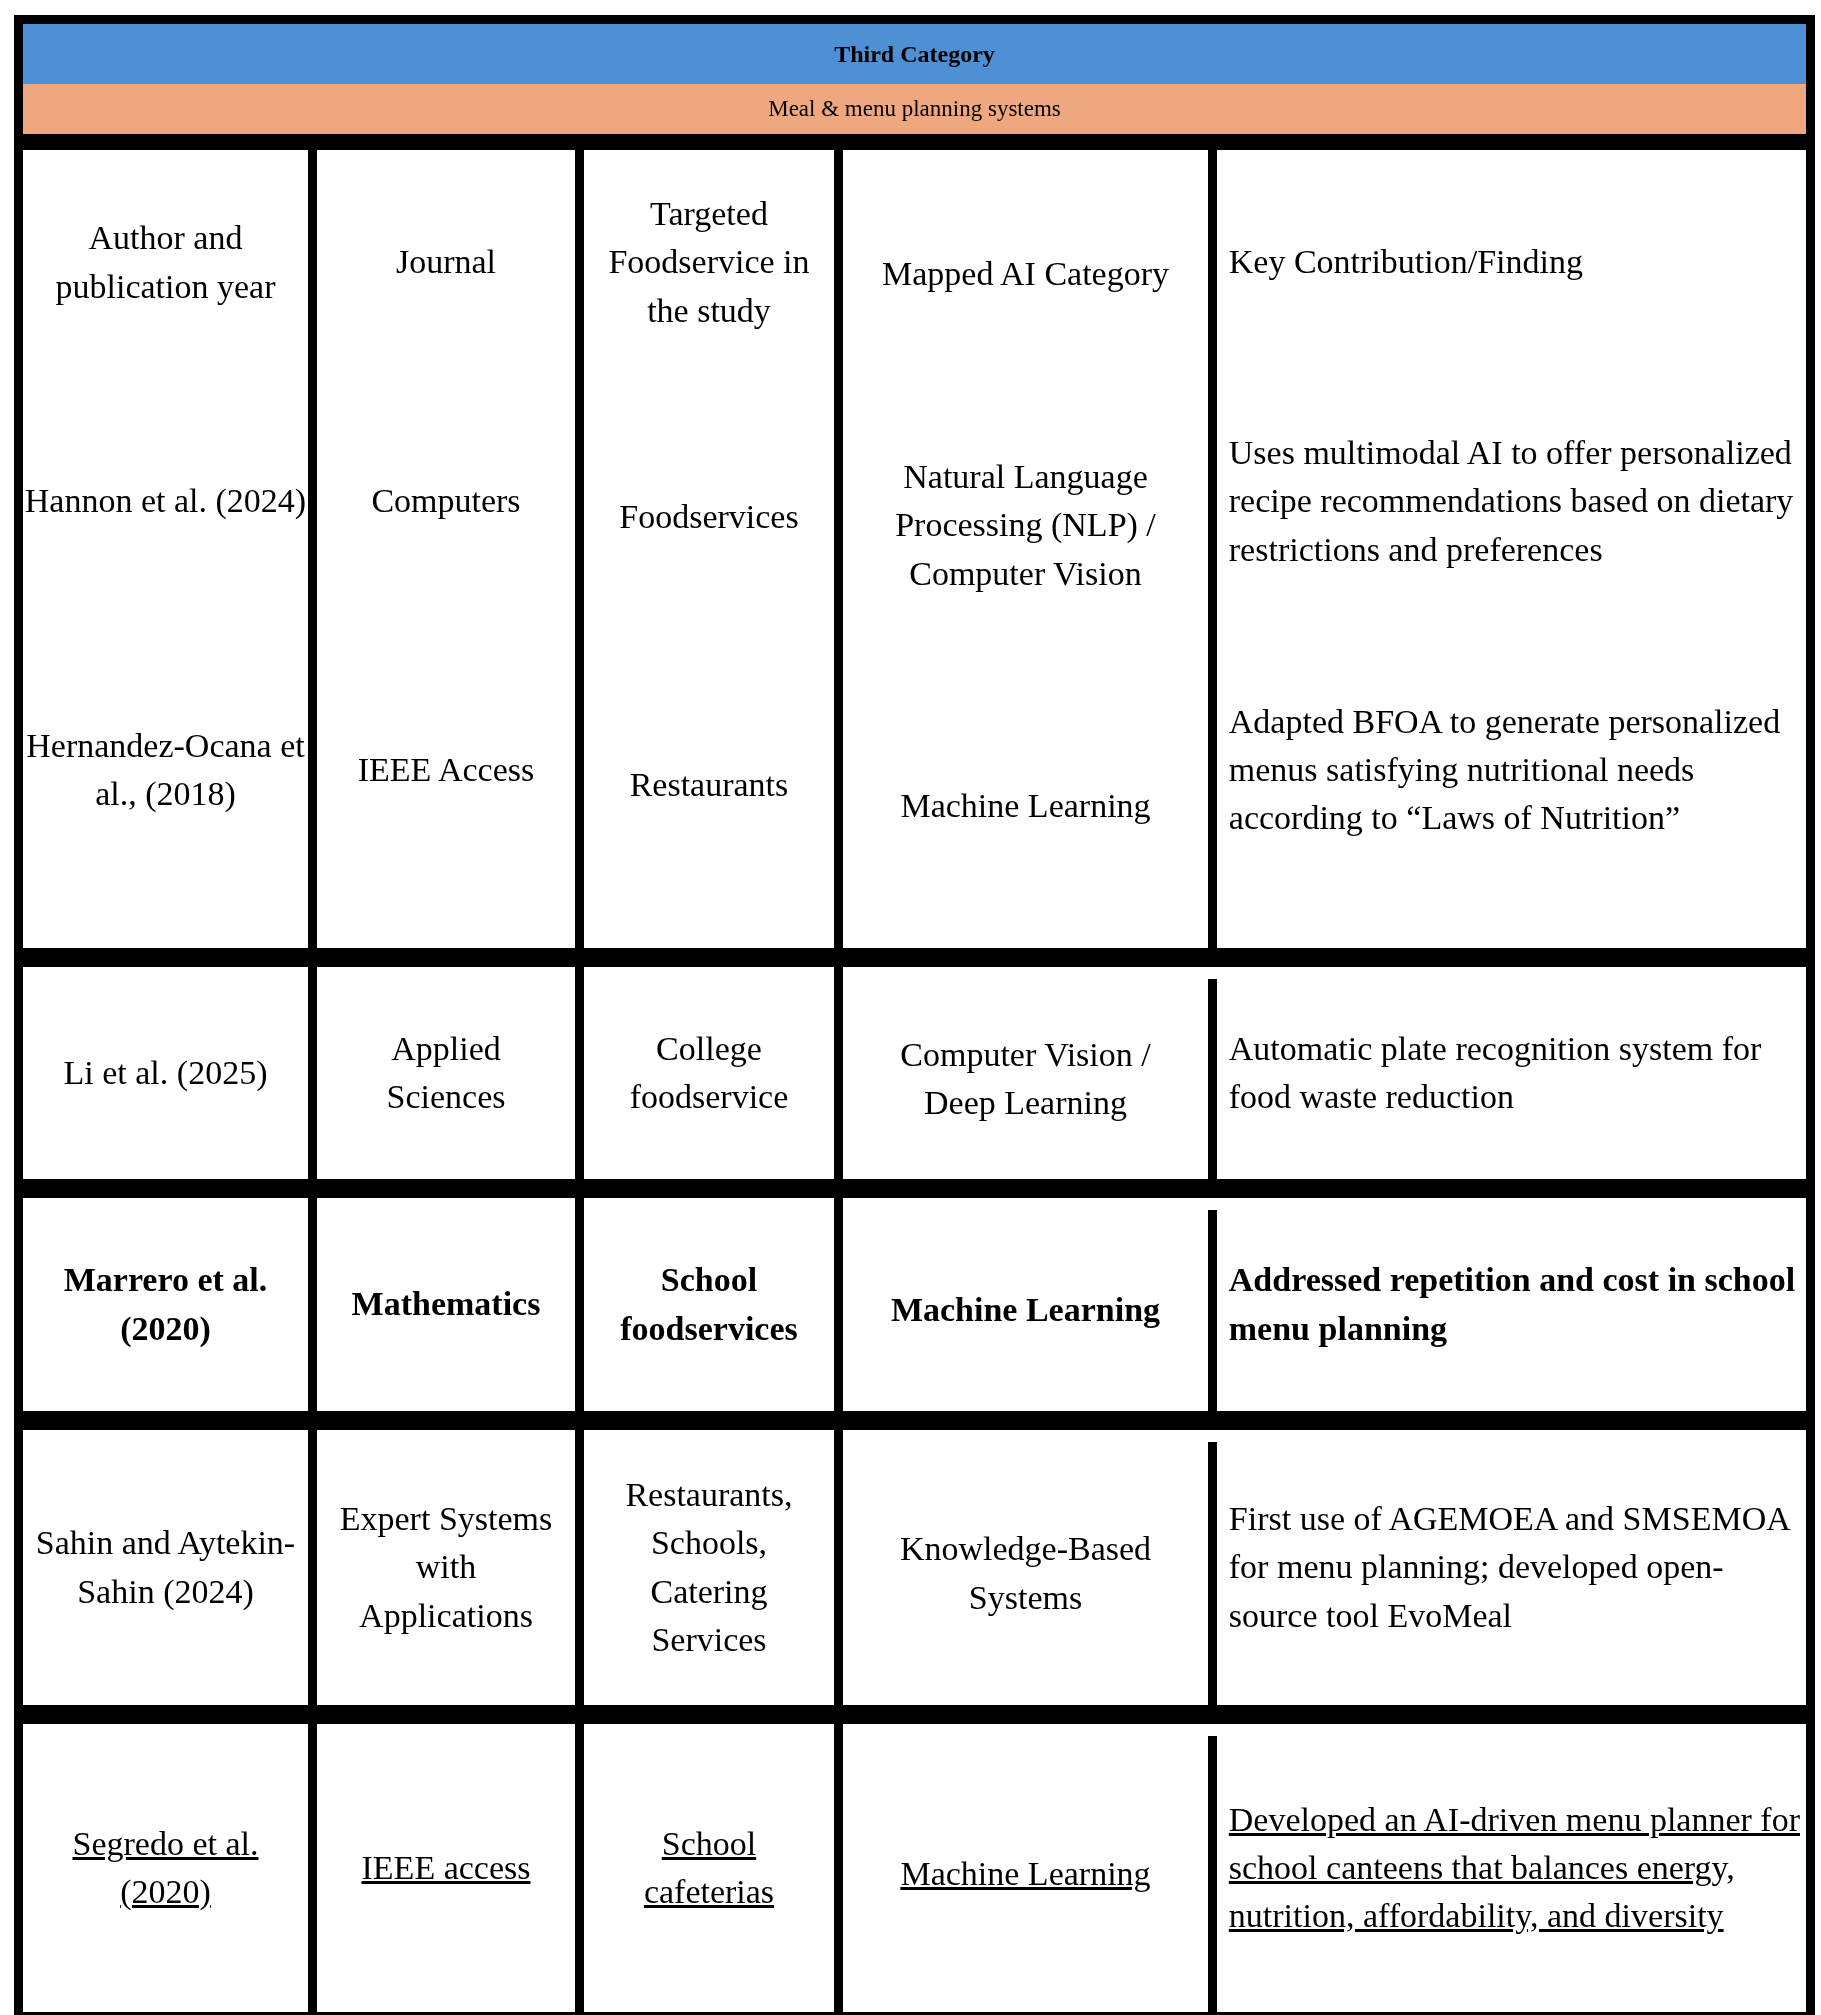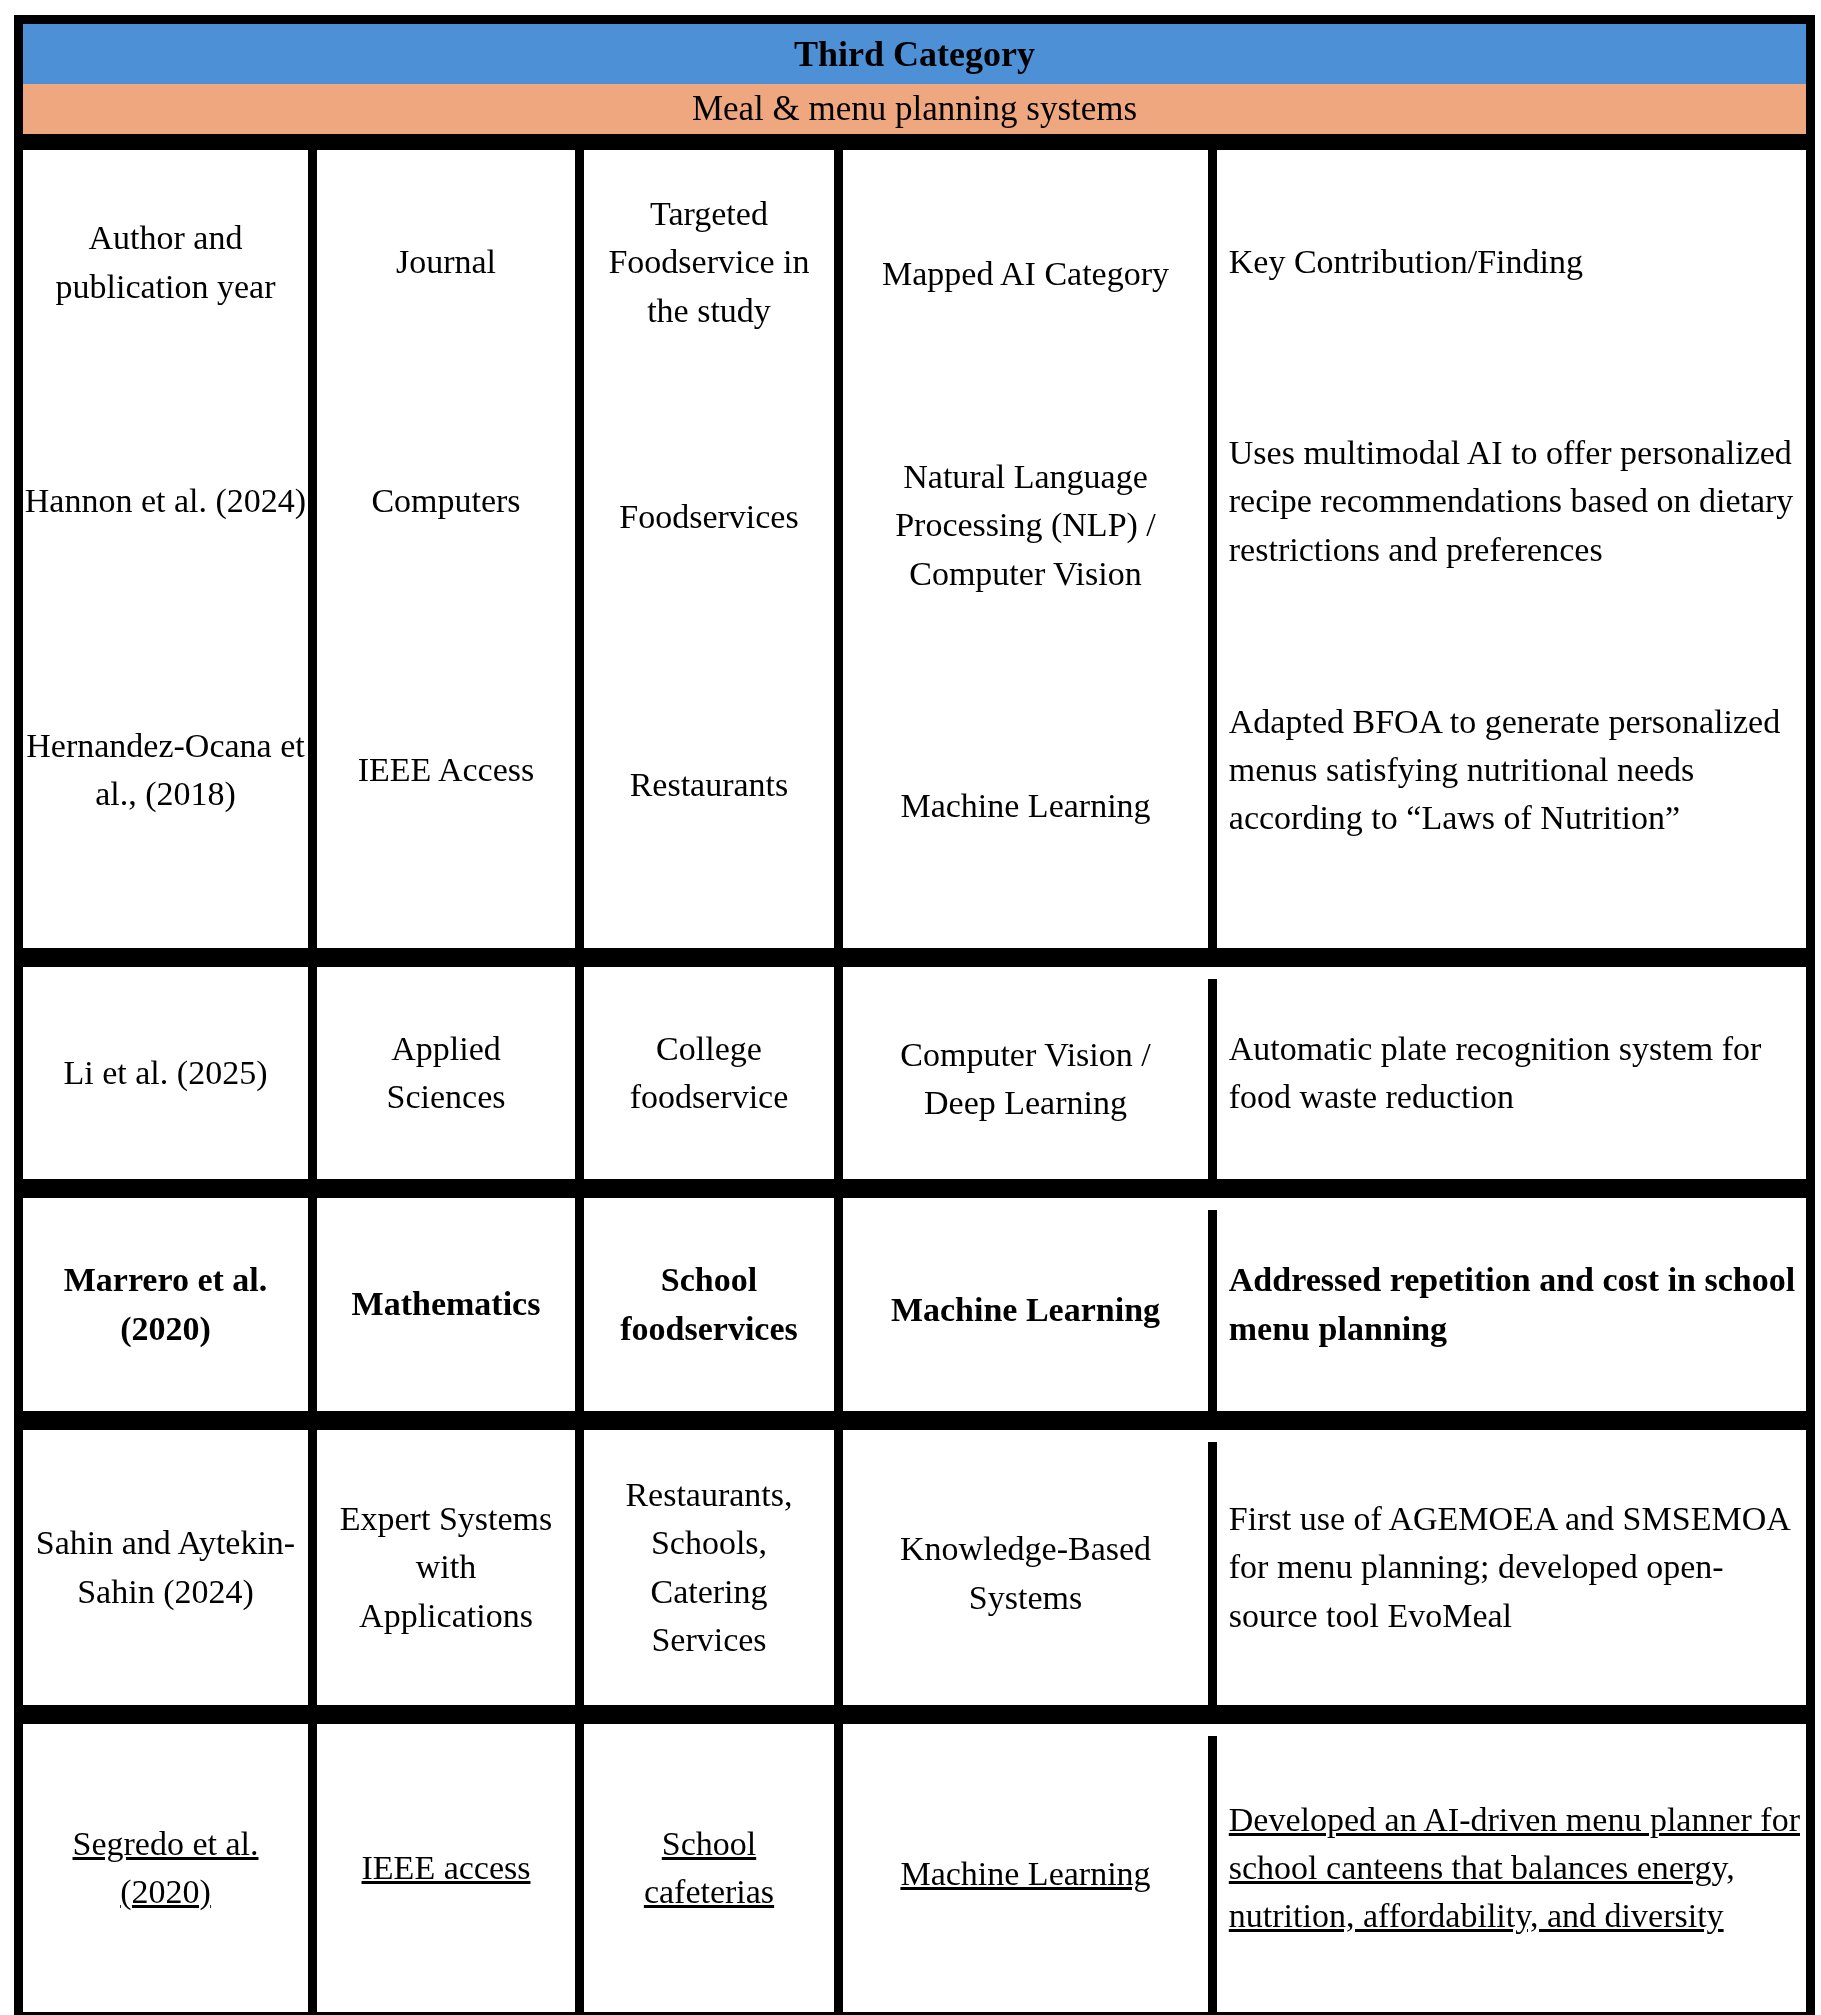--- a/index.html
+++ b/index.html
@@ -1,22 +1,22 @@
 <!DOCTYPE html>
 <html style="font-size:8.6px"><head>
 <meta charset="utf-8">
 <style>
   html,body{margin:0;padding:0;background:#ffffff;}
   body{font-family:"Liberation Serif","DejaVu Serif",serif;color:#000;}
   .page{width:1822px;height:2015px;box-sizing:border-box;padding:15px 6.4px 0 14px;background:#fff;}
   .doc-table{width:1801px;box-sizing:border-box;border:9.6px solid #000;border-bottom-width:19px;background:#fff;}
 
   .band{display:flex;align-items:center;justify-content:center;text-align:center;}
-  .band-title{height:60px;background:#4D90D6;font-size:36px;font-weight:bold;}
-  .band-subtitle{height:50px;background:#EFA780;font-size:35px;border-bottom:16px solid #000;}
+  .band-title{height:60px;background:#4D90D6;font-size:24px;font-weight:bold;}
+  .band-subtitle{height:50px;background:#EFA780;font-size:23px;border-bottom:16px solid #000;}
 
   .sec{display:grid;grid-template-columns:294px 267px 259px 374px 608px;}
   .rowsec{border-top:19px solid #000;}
   .sec-li{height:212px;font-family:Liberation Serif, serif;}
   .sec-marrero{height:213px;font-weight:bold;}
   .sec-sahin{height:275px;}
   .sec-segredo{height:288px;text-decoration:underline;}
 
   .vline{border-right:9.6px solid #000;box-sizing:border-box;}
   .colstack{display:flex;flex-direction:column;}

